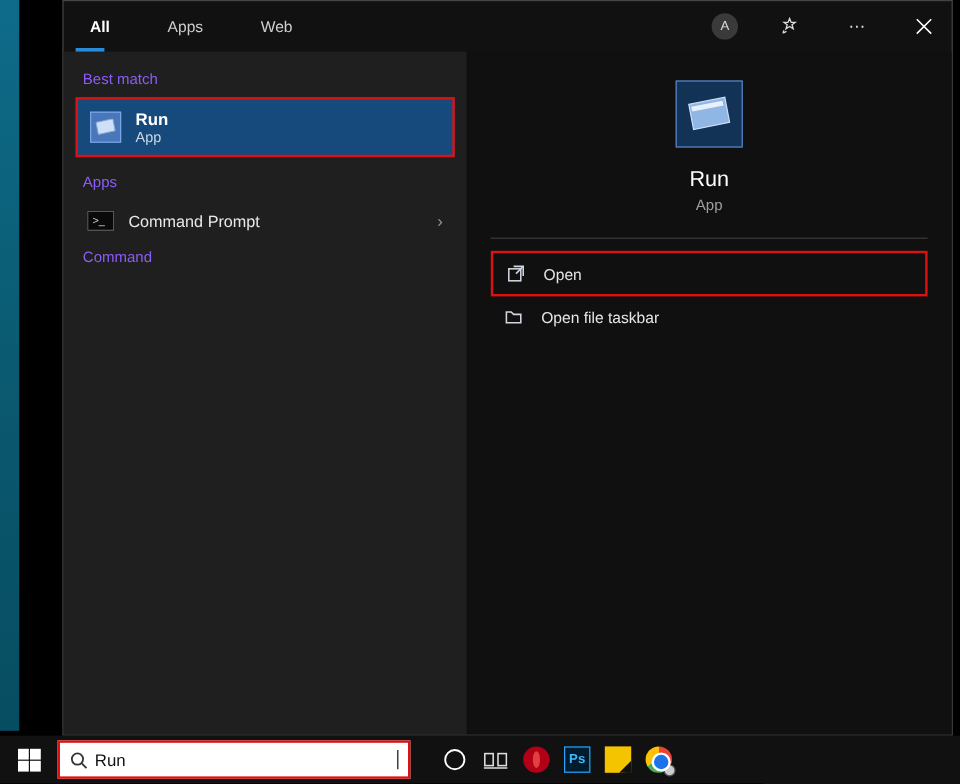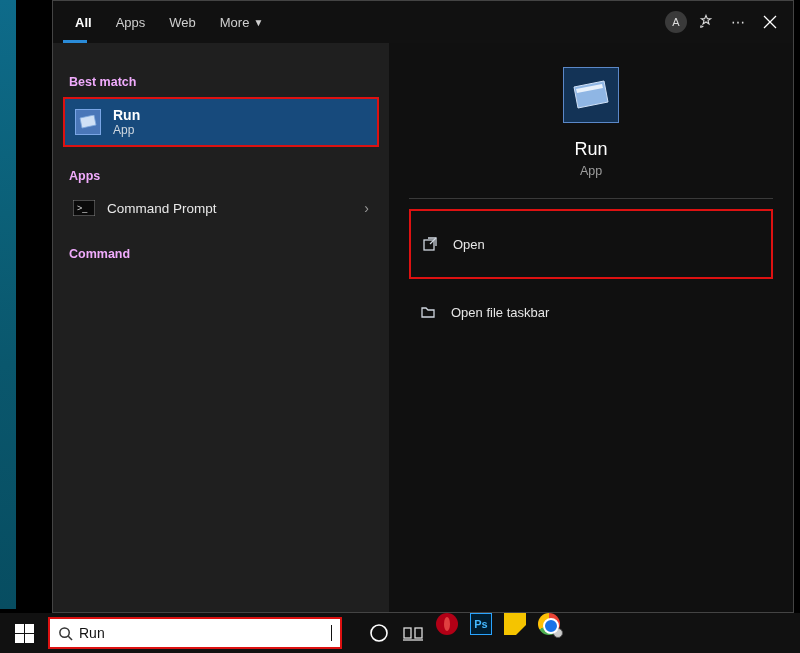--- a/index.html
+++ b/index.html
@@ -3,64 +3,64 @@
 <meta charset="utf-8">
 <style>
   * { box-sizing: border-box; margin: 0; padding: 0; font-family: "Segoe UI", Arial, sans-serif; }
   html, body { width: 800px; height: 653px; overflow: hidden; background: #000; }
   .screen { position: relative; width: 800px; height: 653px; background:#000; }
   
   .desktop-sliver { position:absolute; left:0; top:0; width:16px; height:609px; background: linear-gradient(180deg,#0e6b8a 0%, #0b6078 35%, #0a576d 60%, #074d61 100%); }
   
   .start-panel { position:absolute; left:52px; top:0; width:742px; height:613px; background:#111; border:1px solid #444; }
   
-  .tabs { display:flex; align-items:center; height:42px; padding:0 10px; position:relative; }
+  .tabs { display:flex; align-items:center; height:42px; padding:0 10px; position:relative;gap:24px; }
   .tabs .tab { color:#cfcfcf; font-size:13px; padding:0 12px; height:42px; display:flex; align-items:center; cursor:pointer; }
   .tabs .tab.active { color:#fff; font-weight:600; }
   .tabs .tab.active::after { content:""; position:absolute; bottom:0; height:3px; background:#2a8bd8; width:24px; margin-left:-2px; }
   .tabs .tab-all.active::after { left:12px; width:24px; }
   .tabs .chev { font-size:10px; margin-left:4px; }
   .tabs .spacer { flex:1; }
   .tabs .topicon { width:26px; height:26px; display:flex; align-items:center; justify-content:center; color:#ddd; margin-left:6px; cursor:pointer; font-size:14px; }
   .tabs .avatar { border-radius:50%; background:#3a3a3a; width:22px; height:22px; font-size:11px;}
   
   .panel-body { display:flex; height:calc(100% - 42px); }
   .left-col { width:336px; background:#1f1f1f; padding:10px 6px 6px 6px; color:#fff; }
   .right-col { flex:1; background:#101010; color:#fff; padding:18px 20px 10px 20px; position:relative;}
-  .section-label { font-size:12.5px; font-weight:700; color:#f0abfc; padding:6px 10px 8px 10px;margin-top:16px; }
+  .section-label { font-size:12.5px; font-weight:400; color:#8b5cf6; padding:6px 10px 8px 10px; }
   
   .best-item { display:flex; align-items:center; gap:12px; background:#174a7c; border:2.5px solid #d11; padding:8px 10px; margin:0 4px 8px 4px; cursor:pointer;}
   .best-item .icon-box { width:26px; height:26px; background:#4a77b9; border:1px solid #7aa6e6; display:flex; align-items:center; justify-content:center; }
   .best-item .icon-box svg { display:block; }
   .best-item .txt .title { font-size:14px; font-weight:600; color:#fff; }
   .best-item .txt .sub { font-size:12px; color:#cfd8e0; }
   
   .row-item { display:flex; align-items:center; gap:12px; padding:8px 10px; margin:0 4px; color:#e8e8e8; font-size:13.5px; cursor:pointer;}
   .row-item .row-icon { width:22px; height:18px; display:flex; align-items:center; justify-content:center; }
   .row-item .chev-right { margin-left:auto; color:#9a9a9a; font-size:14px;}
   
   .app-card { display:flex; flex-direction:column; align-items:center; margin-top:6px;}
   .app-card .big-icon { width:56px; height:56px; background:#133356; border:1px solid #5b88c8; display:flex; align-items:center; justify-content:center; }
   .app-card .big-icon svg { display:block; }
   .app-card .app-title { margin-top:16px; font-size:18px; color:#fff; }
   .app-card .app-sub { margin-top:4px; font-size:12.5px; color:#9e9e9e; }
   .divider { height:1px; background:#3a3a3a; margin:20px 0 10px 0;}
   
-  .action { display:flex; align-items:center; gap:14px; padding:24px 10px; font-size:13px; color:#e6e6e6; cursor:pointer;}
+  .action { display:flex; align-items:center; gap:14px; padding:8px 10px; font-size:13px; color:#e6e6e6; cursor:pointer;}
   .action .aicon { width:18px; height:18px; display:flex; align-items:center; justify-content:center; color:#cfd6df;}
   .action.highlight { border:2.5px solid #d11; }
   
   .taskbar { position:absolute; left:0; bottom:0; width:800px; height:40px; background:#111; display:flex; align-items:center; }
   .taskbar .start-btn { width:48px; height:40px; display:flex; align-items:center; justify-content:center; color:#fff; cursor:pointer;}
   .taskbar .search-wrap { width:294px; height:32px; background:#fff; display:flex; align-items:center; padding:0 8px; border:2.5px solid #d11; margin-right:8px;}
   .taskbar .search-wrap .sicon { color:#333; margin-right:6px; display:flex;}
   .taskbar .search-input { border:none; outline:none; font-size:14px; flex:1; color:#111; background:transparent; }
   .taskbar .cortana { width:34px; height:40px; display:flex; align-items:center; justify-content:center; color:#fff; cursor:pointer; margin-left:12px;}
   .taskbar .taskview { width:34px; height:40px; display:flex; align-items:center; justify-content:center; color:#ddd; cursor:pointer;}
-  .taskbar .tb-icon { width:34px; height:40px; display:flex; justify-content:center; cursor:pointer;}
+  .taskbar .tb-icon { width:34px; height:40px; display:flex; align-items:center; justify-content:center; cursor:pointer;}
   .opera { width:22px; height:22px; border-radius:50%; background:#b20016; position:relative; }
   .opera::after{content:"";position:absolute;left:6px;top:4px;width:10px;height:14px;border-radius:50%;background:#e04040; transform:scaleX(.6);}
   .ps { width:22px; height:22px; background:#001d30; border:1px solid #2aa4ff; color:#44b8ff; font-size:11px; font-weight:600; display:flex;align-items:center;justify-content:center;}
   .sticky { width:22px; height:22px; background:#f5c400; position:relative;}
   .sticky::after{content:"";position:absolute;right:0;bottom:0;border:5px solid transparent;border-right-color:#111;border-bottom-color:#111;}
   .chrome { width:22px; height:22px; border-radius:50%; background:conic-gradient(#ea4335 0 120deg,#4caf50 120deg 240deg,#ffc107 240deg 360deg); position:relative;}
   .chrome::after{content:"";position:absolute;left:5px;top:5px;width:12px;height:12px;border-radius:50%;background:#1a73e8;border:2px solid #fff;}
   .chrome .badge{position:absolute;right:-3px;bottom:-3px;width:10px;height:10px;border-radius:50%;background:#ccc;border:1px solid #555;}
   .caret { display:inline-block; width:1px; height:16px; background:#111; margin-left:1px; vertical-align:middle;}
   .win-logo { display:grid; grid-template-columns:9px 9px; grid-template-rows:9px 9px; gap:1px;}
@@ -77,24 +77,20 @@
     <div class="tabs">
       <div class="tab tab-all active">
           <span>All</span>
         </div>
       <div class="tab">
           <span>Apps</span>
         </div>
       <div class="tab">
           <span>Web</span>
         </div>
-      <div class="tab">
-        <span>More</span>
-        <span class="chev">▼</span>
-      </div>
       <div class="spacer"></div>
       <div class="topicon avatar">
           <span>A</span>
         </div>
       <div class="topicon">
         <svg width="16" height="16" viewBox="0 0 24 24" fill="none" stroke="#ddd" stroke-width="1.6">
             <path d="M12 2l2 5h5l-4 3 1.5 5L12 12l-4.5 3L9 10 5 7h5z"></path>
             <path d="M8 18c-1 1-2 2-4 2 0-1 .5-2 1-3"></path>
           </svg>
       </div>

